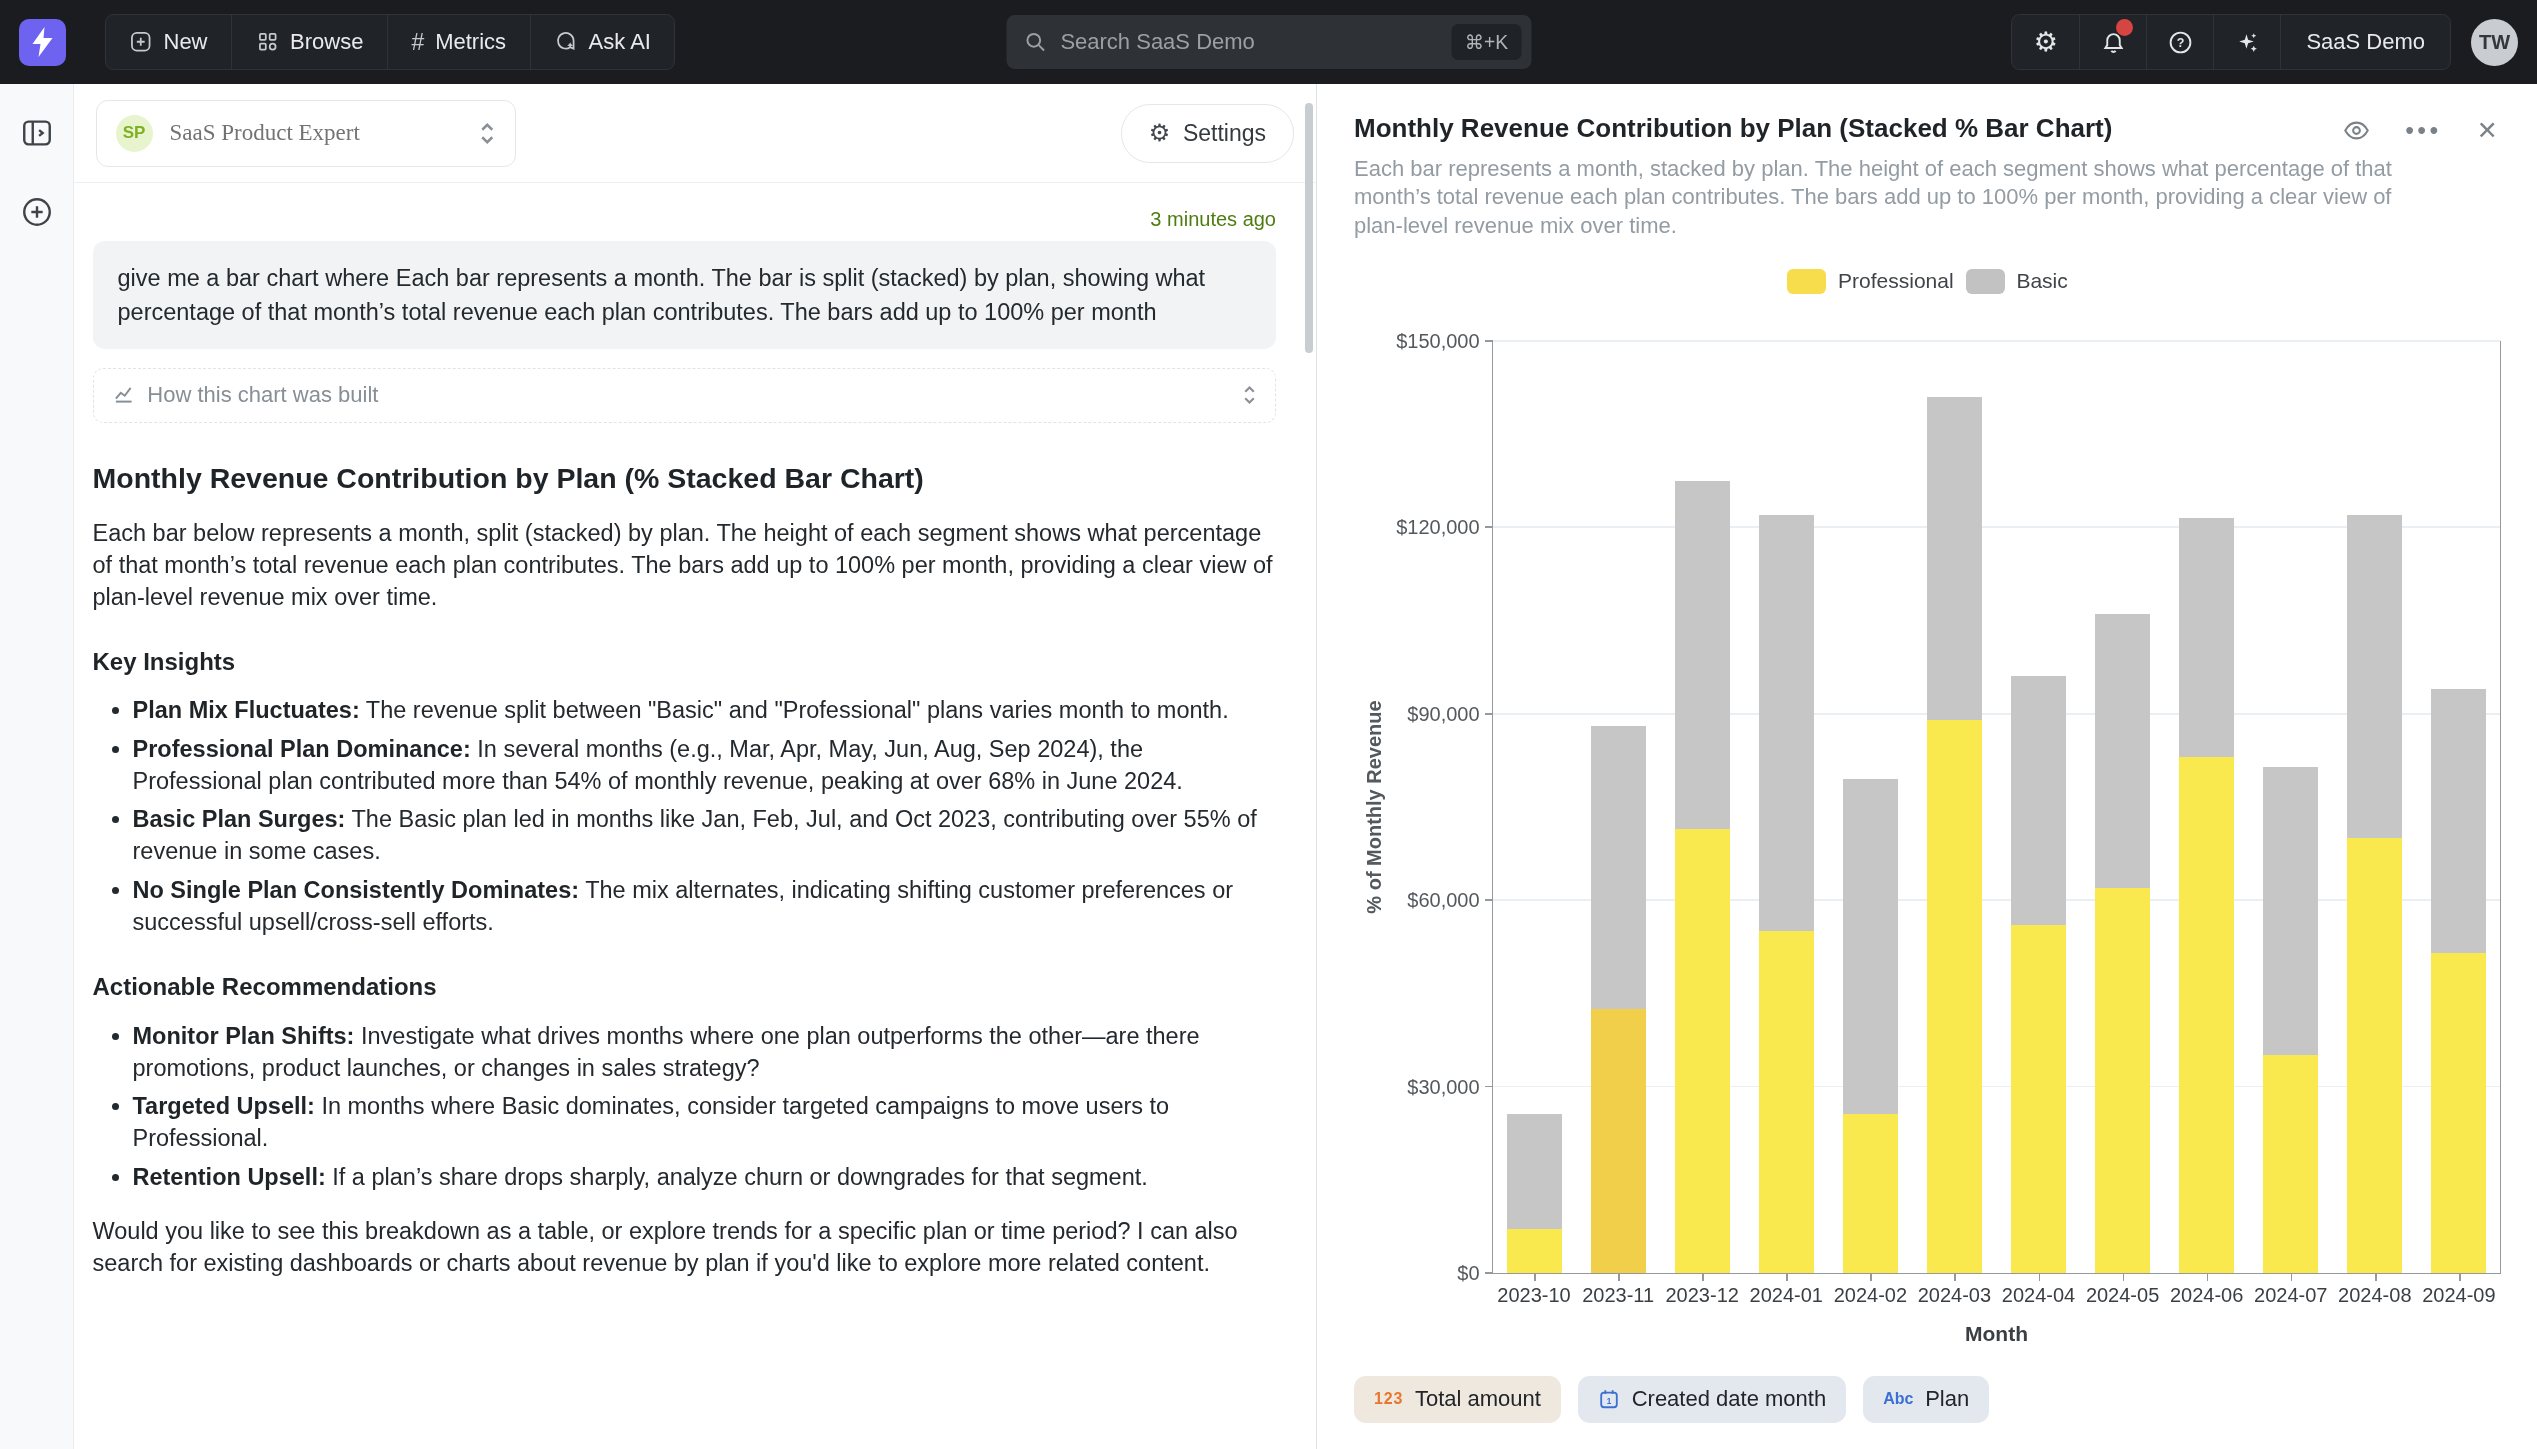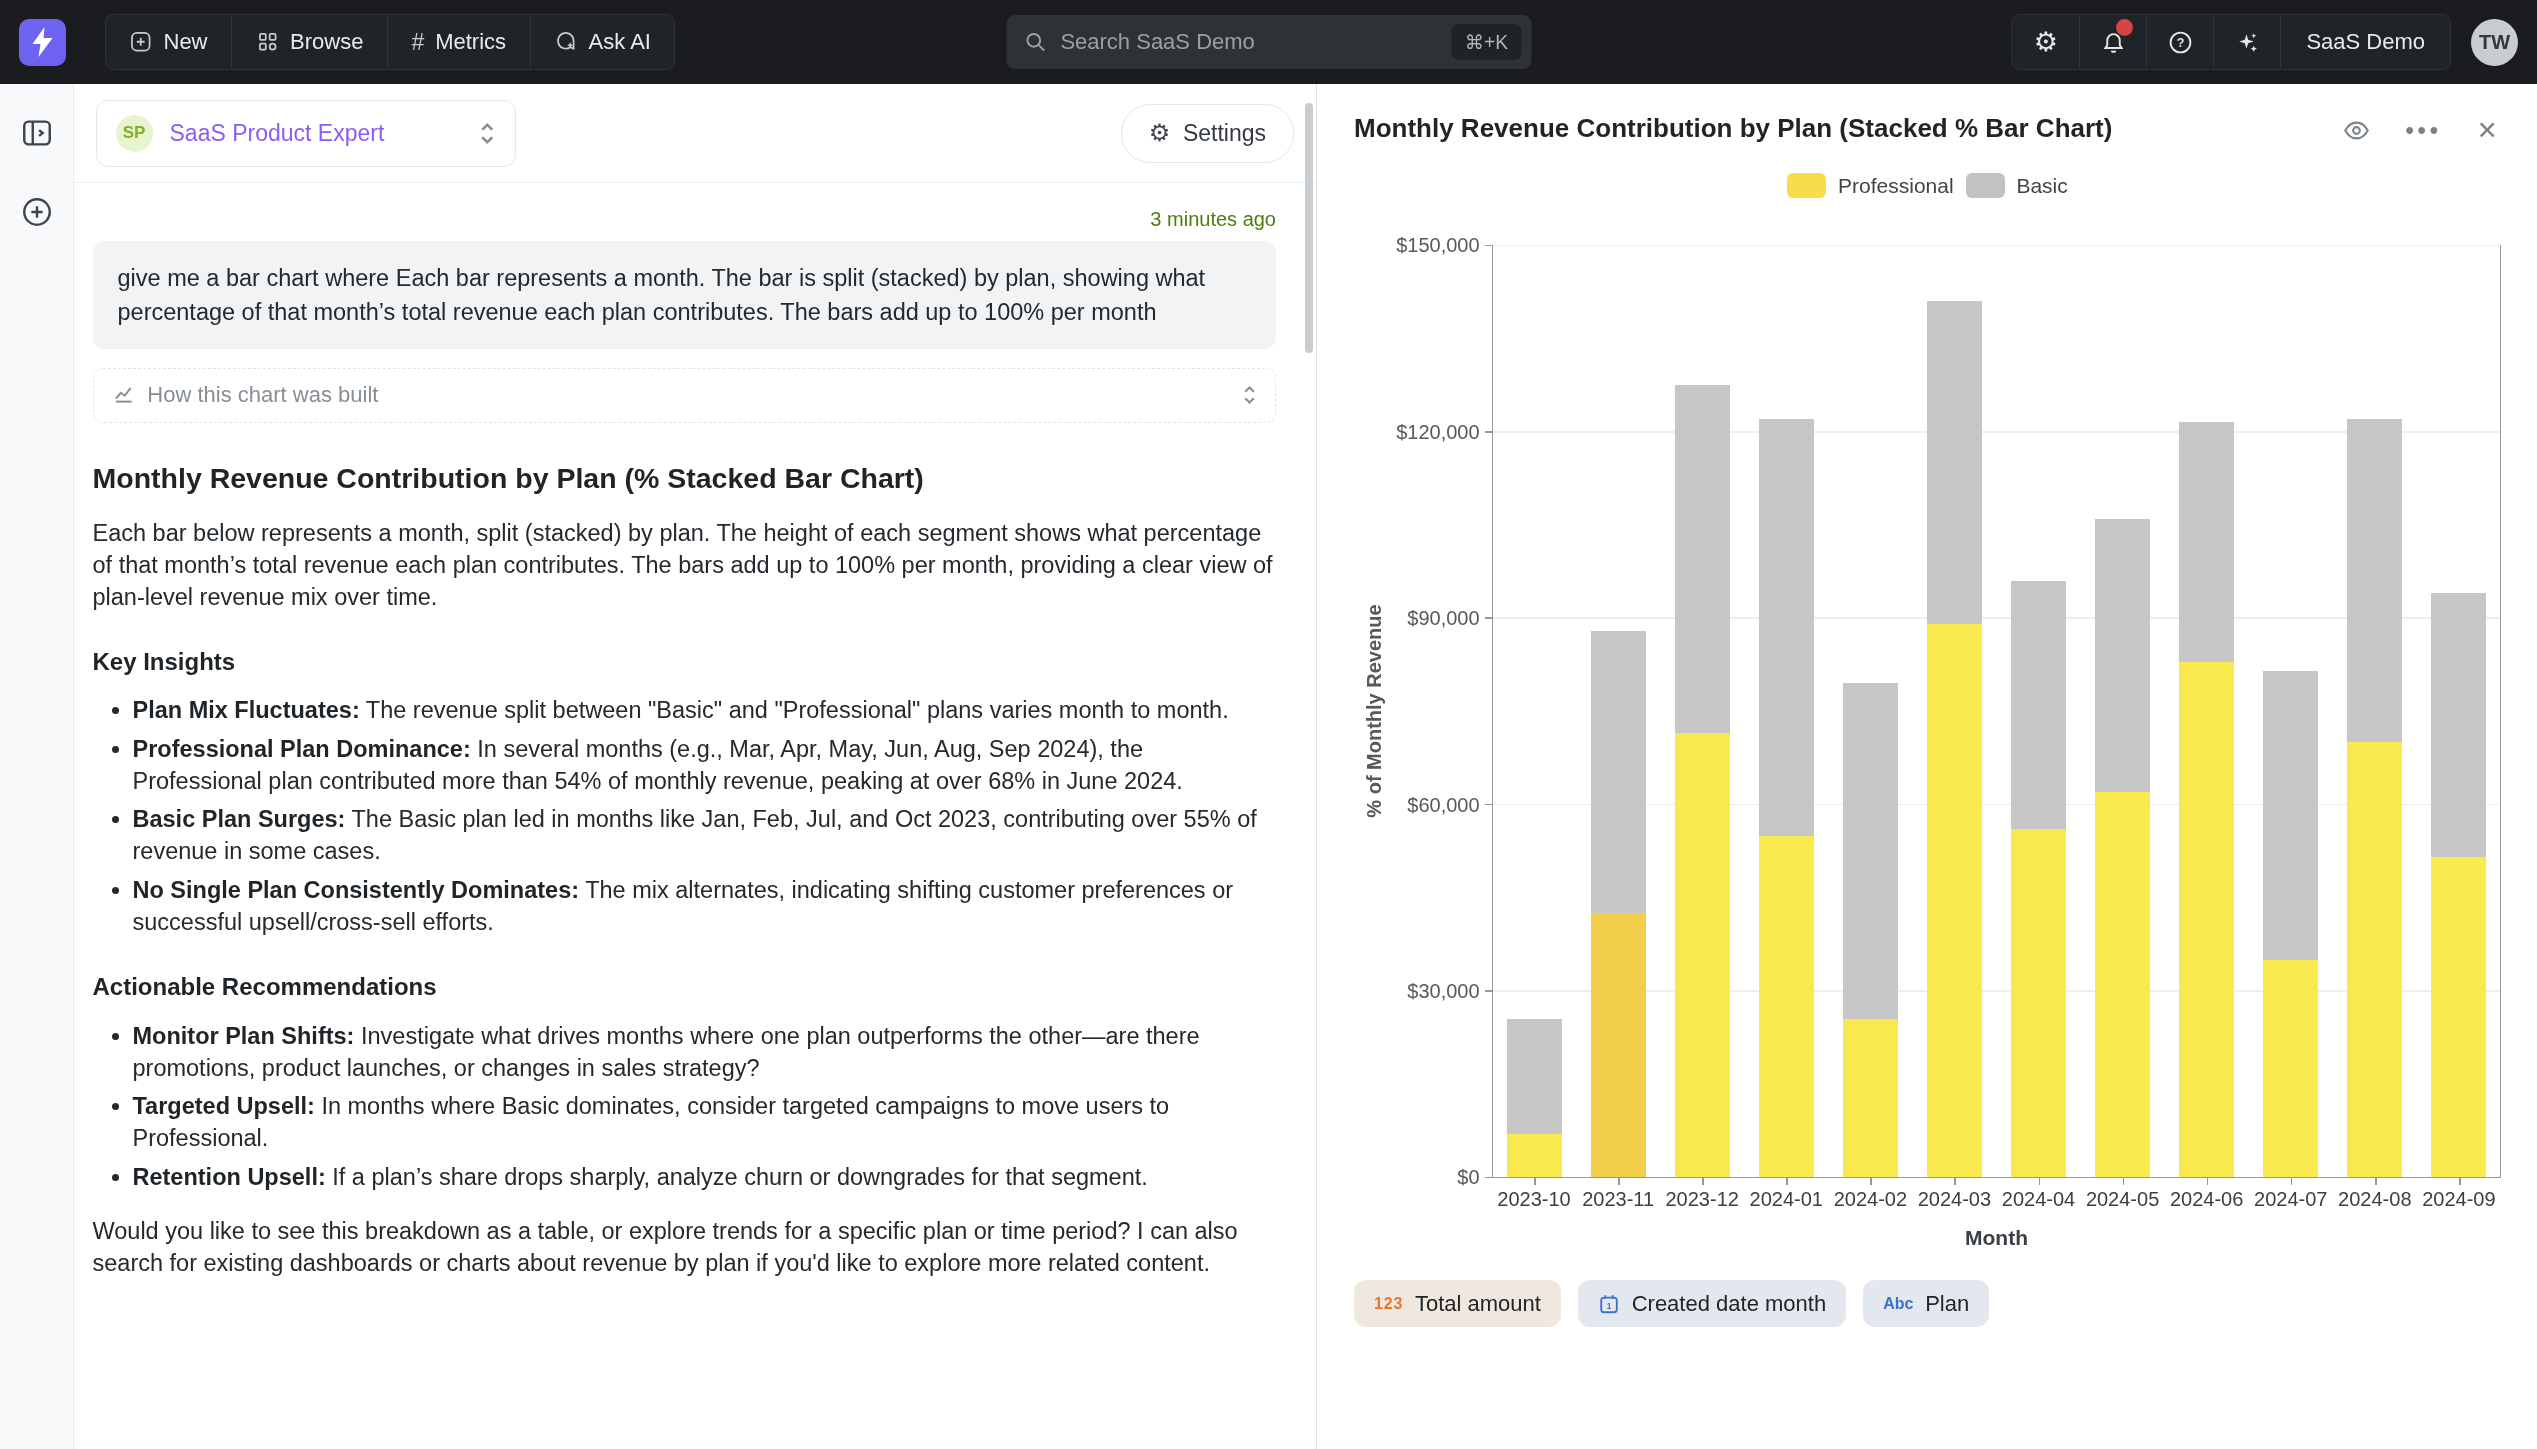--- a/index.html
+++ b/index.html
@@ -39,21 +39,21 @@
     display:flex; flex-direction:column; }
   .scroll-thumb { position:absolute; right:3.4px; top:18.5px; width:7.6px; height:250px; border-radius:4.2px; background:#C8CDD2; z-index:5; }
 
   .chat-header { height:99px; flex:none; display:flex; align-items:center; justify-content:space-between;
     padding:0 22px; border-bottom:0.8px solid #EDF0F2; }
   .agent-card { width:420px; height:67px; border:1.3px solid #E4E7EA; border-radius:11.8px; display:flex; align-items:center;
     padding:0 18.5px; cursor:pointer; justify-content:space-between; background:#fff; }
   .agent-left { display:flex; align-items:center; }
   .sp-avatar { width:37px; height:37px; border-radius:50%; background:#E7F4CE; color:#7FB024; font-size:17px; font-weight:bold;
     display:flex; align-items:center; justify-content:center; }
-  .agent-name { font-size:23px; color:#8b5cf6; margin-left:17px; }
+  .agent-name { font-size:23px; color:#737373; margin-left:17px;font-family:Liberation Serif, serif; }
   .settings-btn { height:59px; border:1.3px solid #E4E7EA; border-radius:29px; display:flex; align-items:center;
     gap:12.6px; padding:0 27px; cursor:pointer; background:#fff; }
   .settings-btn .gear { font-size:24px; color:#41474D; }
   .settings-btn .lbl { font-size:23px; color:#343A40; }
 
   .chat-body { flex:1; overflow:hidden; padding:0 40px 0 18.5px; }
   .timestamp { text-align:right; color:#4d7c0f; font-size:20px; margin-top:25px; }
   .bubble { background:#F1F3F5; border-radius:11.8px; padding:20px 25px; margin-top:10px;
     font-size:23.5px; line-height:34px; color:#24292E; }
   .collapse { margin-top:18.5px; height:55px; border:1.7px dashed #E0E4E8; border-radius:10px; display:flex; align-items:center;
@@ -281,20 +281,21 @@
       <div class="rp-title">Monthly Revenue Contribution by Plan (Stacked % Bar Chart)</div>
       <div class="rp-icons">
         <svg width="27" height="27" viewBox="0 0 24 24" fill="none" stroke="#7A8288" stroke-width="1.8">
           <path d="M2 12 C5 6.5 8.5 5 12 5 s7 1.5 10 7 c-3 5.5-6.5 7-10 7 s-7-1.5-10-7z"></path>
             <circle cx="12" cy="12" r="3"></circle>
         </svg>
         <span class="dots">•••</span>
         <span class="close-x">✕</span>
       </div>
     </div>
+    <div class="rp-desc">Each bar represents a month, stacked by plan. The height of each segment shows what percentage of that month’s total revenue each plan contributes. The bars add up to 100% per month, providing a clear view of plan-level revenue mix over time.</div>
 
     <div class="legend">
       <div class="legend-item">
         <span class="swatch" id="sw-professional" style="background: rgb(247, 220, 75);"></span>
         <span class="legend-lbl">Professional</span>
       </div>
       <div class="legend-item">
         <span class="swatch" id="sw-basic" style="background: rgb(194, 194, 194);"></span>
         <span class="legend-lbl">Basic</span>
       </div>

